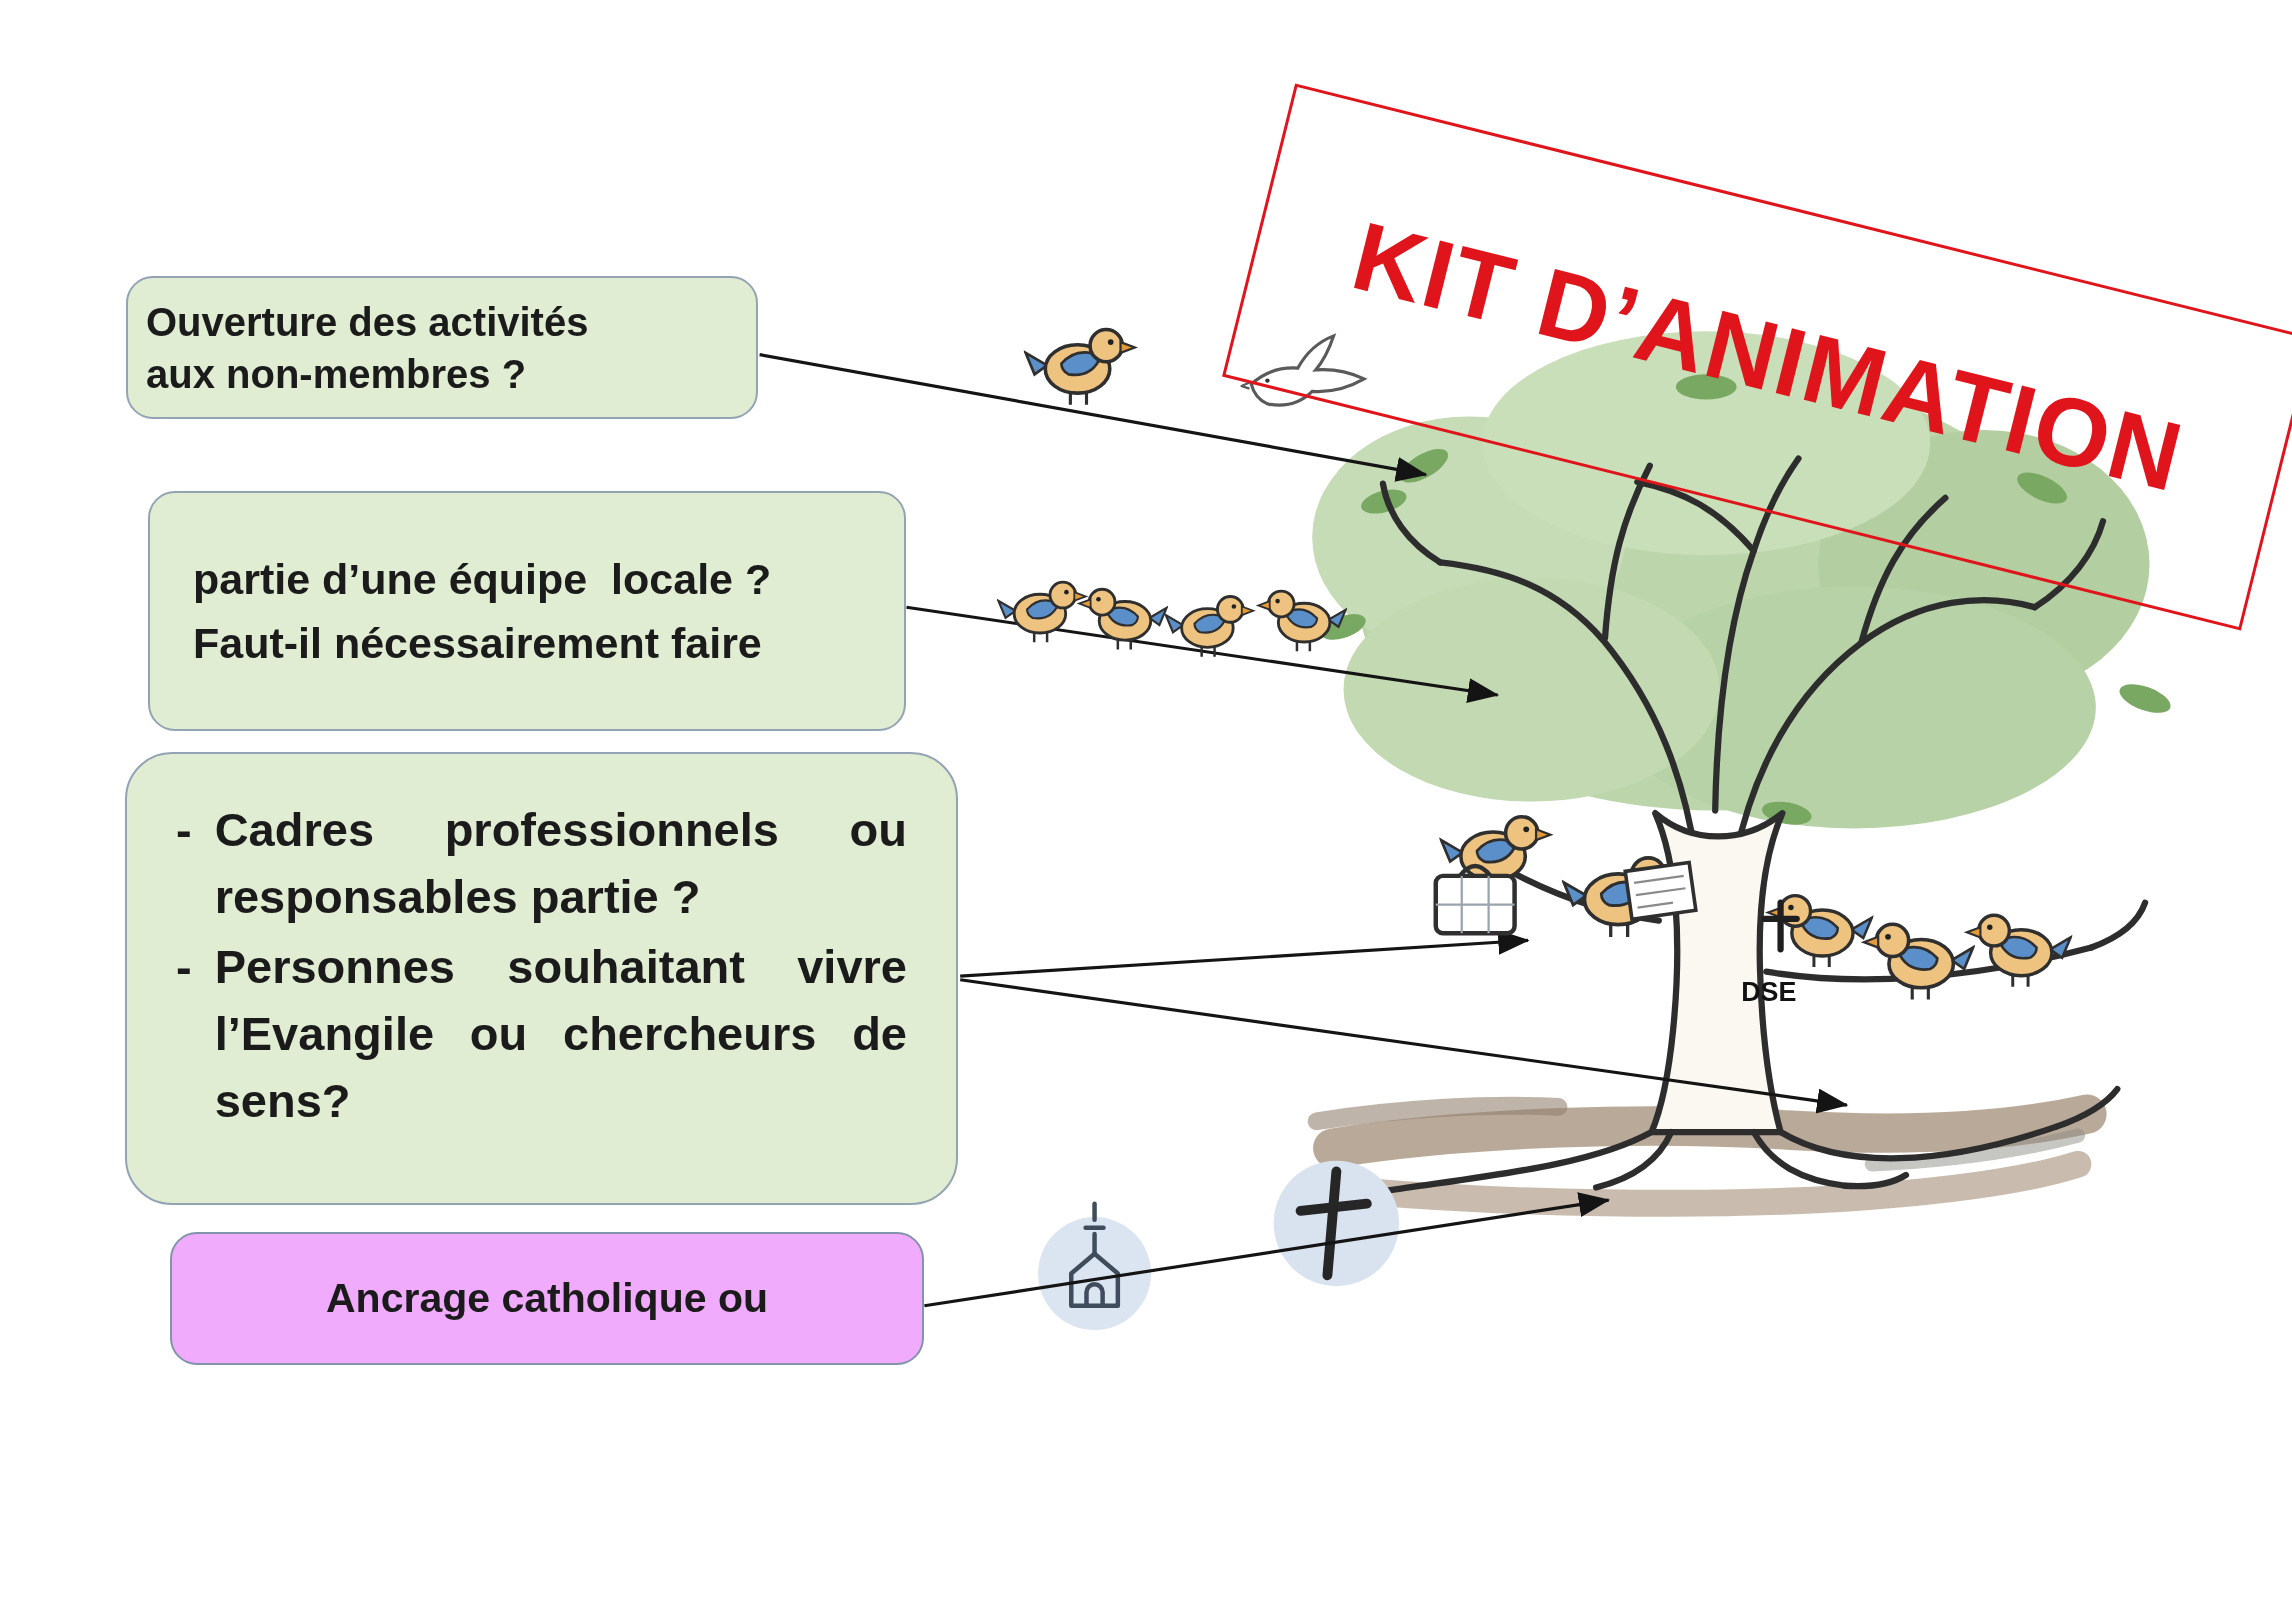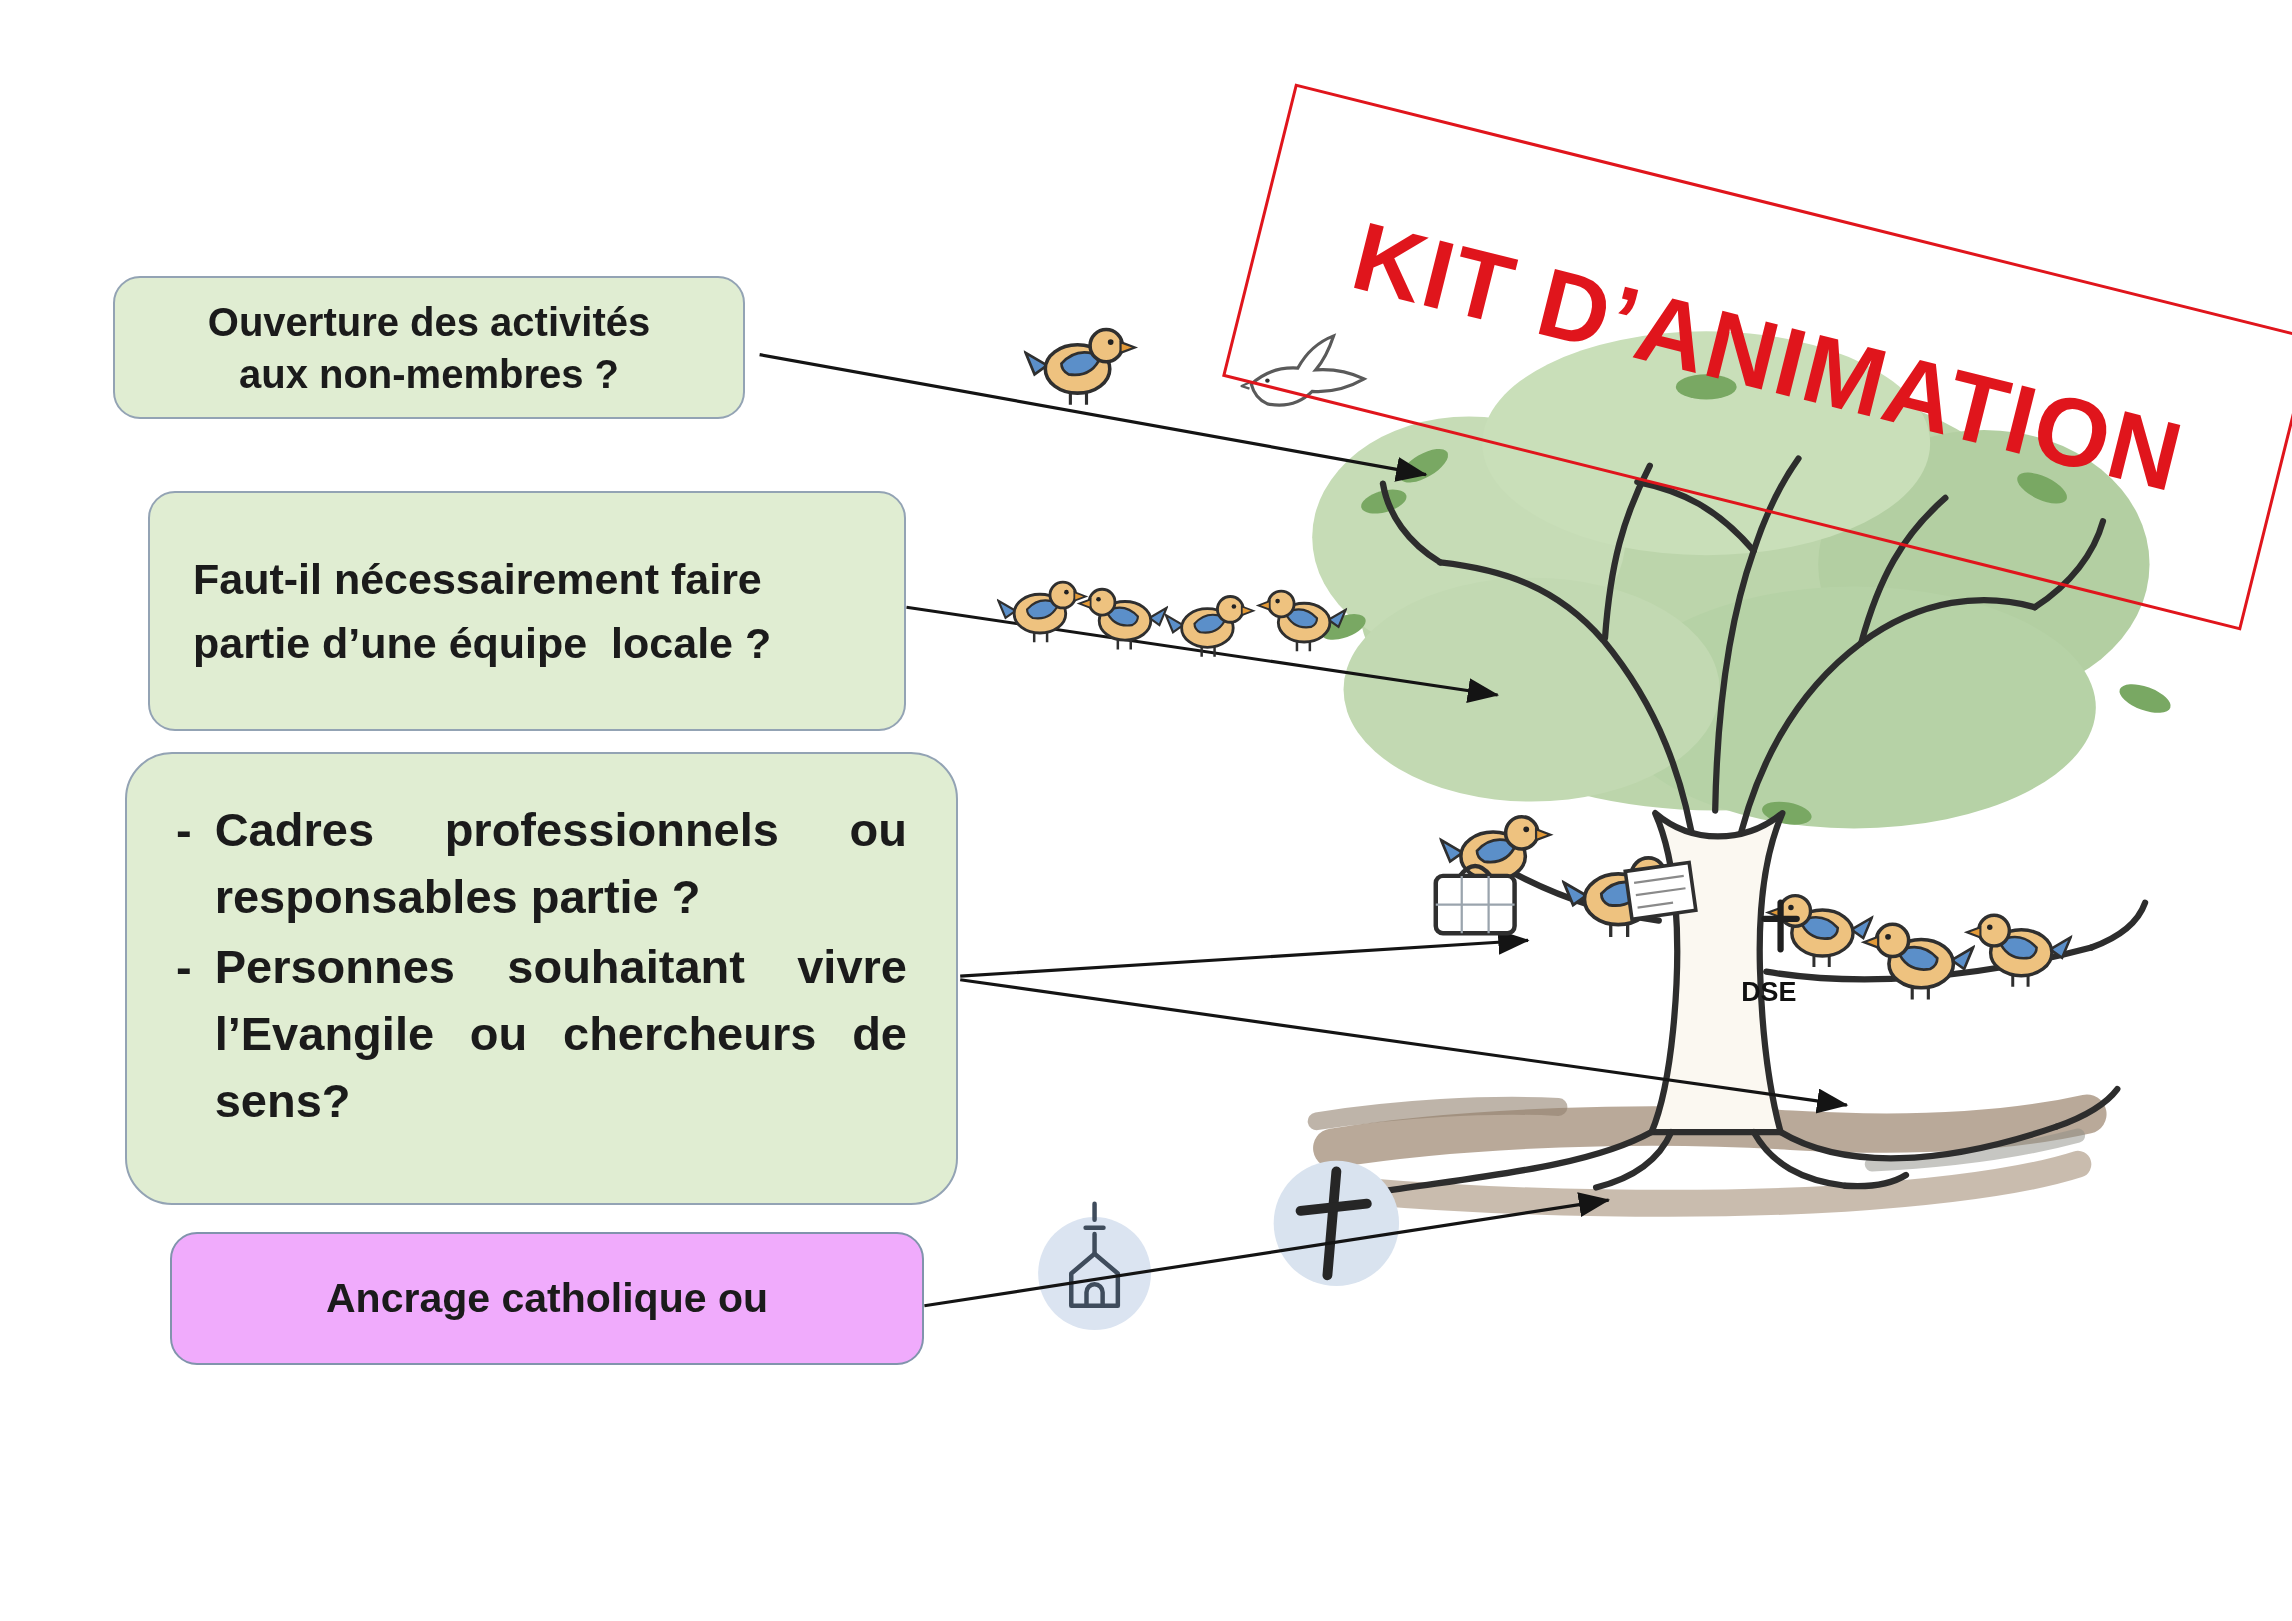--- a/index.html
+++ b/index.html
@@ -6,21 +6,21 @@
   .canvas {
     position:relative; width:2293px; height:1621px; background:#ffffff;
     font-family:"Liberation Sans", sans-serif; overflow:hidden; color:#1b1b1b;
   }
   .qbox {
     position:absolute; box-sizing:border-box;
     background:#e0edd2; border:2.7px solid #93a3b4; border-radius:27px;
     font-weight:700; display:flex; flex-direction:column; justify-content:center;
   }
   .qbox .line { width:100%; }
-  .box-openness { left:113px; top:276px; width:632px; height:143px; font-size:40px; line-height:1.3; text-align:center; padding:9px 18px; }
+  .box-openness { left:126px; top:276px; width:632px; height:143px; font-size:40px; line-height:1.3; padding:9px 18px; }
   .box-team    { left:148px; top:491px; width:758px; height:240px; font-size:43px; line-height:1.5; text-align:left; padding:18px 27px 18px 43px; }
   .box-audience{ left:125px; top:752px; width:833px; height:453px; font-size:47px; line-height:1.42; padding:43px 49px; border-radius:47px; justify-content:flex-start; gap:3.6px; }
   .box-anchor  { left:170px; top:1232px; width:754px; height:133px; font-size:41px; line-height:1.35; text-align:center; padding:9px 18px; background:#f0abfc; border-color:#8194ac; }
   .bullet { display:flex; gap:23px; }
   .bullet .dash { flex:0 0 auto; }
   .bullet .btxt { flex:1; text-align:justify; }
   .banner {
     position:absolute; left:1243px; top:206px; width:1044px; height:296px;
     border:3.6px solid #e0151c; color:#e0151c; background:transparent;
     transform:rotate(14deg); transform-origin:center center;
@@ -184,22 +184,22 @@
     </g>
     <text x="1944" y="1118" font-size="30" font-weight="bold" fill="#111111" font-family="Liberation Sans, sans-serif">DSE</text>
   </svg>
 
   <div class="qbox box-openness">
     <div class="line">Ouverture des activités</div>
     <div class="line">aux non-membres ?</div>
   </div>
 
   <div class="qbox box-team">
+    <div class="line">partie d’une équipe&nbsp; locale ?</div>
     <div class="line">Faut-il nécessairement faire</div>
-    <div class="line">partie d’une équipe&nbsp; locale ?</div>
   </div>
 
   <div class="qbox box-audience">
     <div class="bullet">
       <span class="dash">-</span>
       <span class="btxt">Cadres professionnels ou responsables partie ?</span>
     </div>
     <div class="bullet">
       <span class="dash">-</span>
       <span class="btxt">Personnes souhaitant vivre l’Evangile ou chercheurs de sens?</span>

